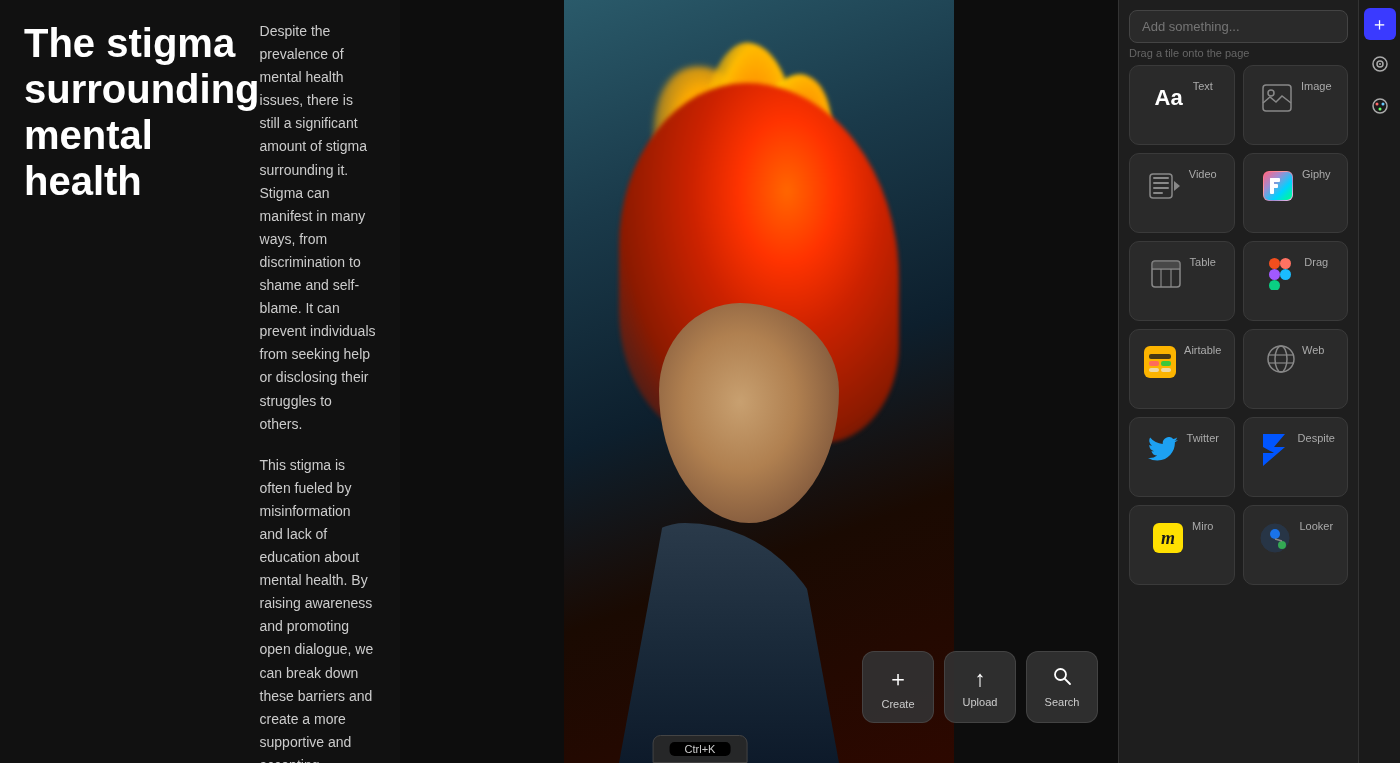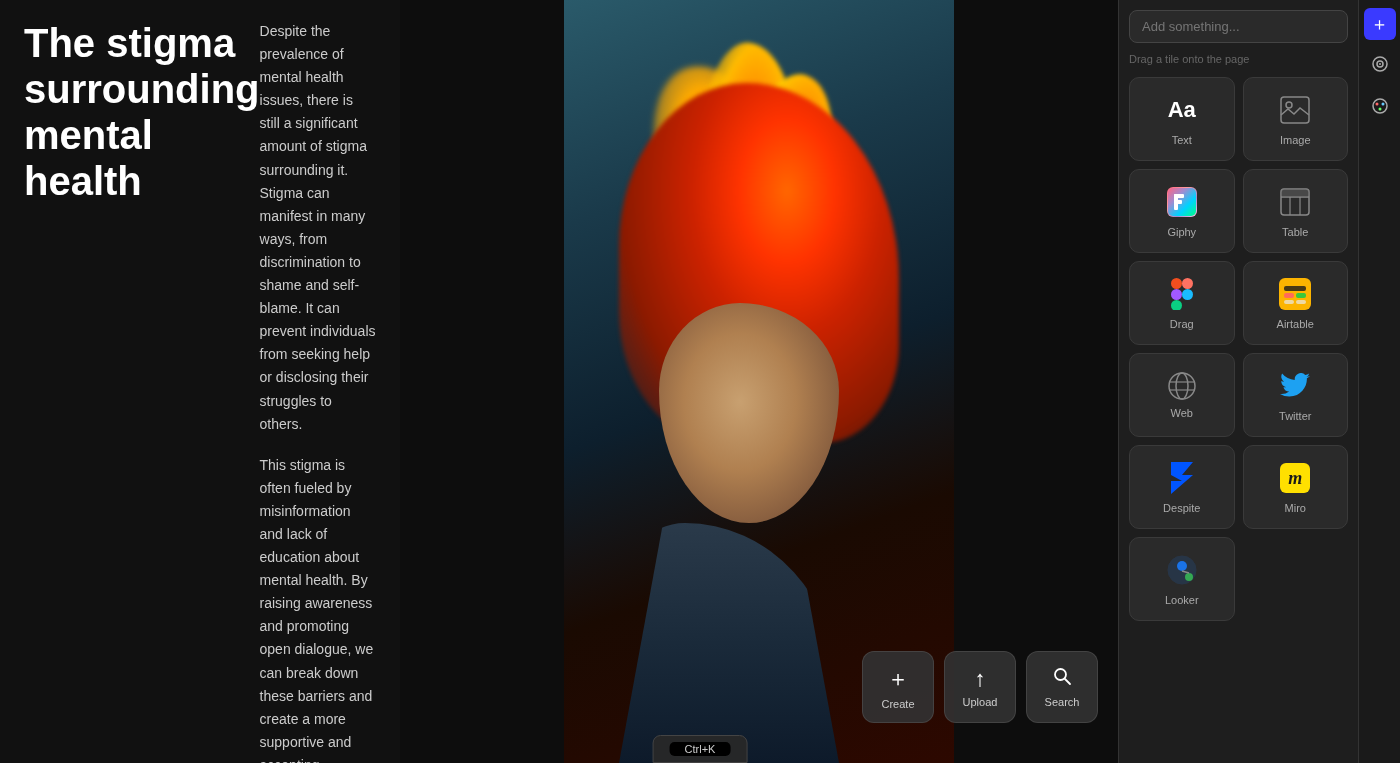--- a/index.html
+++ b/index.html
@@ -186,21 +186,20 @@
     }
 
     
     .right-sidebar {
       width: 240px;
       min-width: 240px;
       background: #1e1e1e;
       padding: 10px;
       display: flex;
       flex-direction: column;
-      gap: 6px;
       overflow-y: auto;
       border-left: 1px solid #333;
     }
 
     .sidebar-search {
       width: 100%;
       background: #2a2a2a;
       border: 1px solid #444;
       border-radius: 8px;
       padding: 8px 12px;
@@ -220,22 +219,21 @@
       display: grid;
       grid-template-columns: 1fr 1fr;
       gap: 8px;
     }
 
     .tile {
       background: #2a2a2a;
       border: 1px solid #3a3a3a;
       border-radius: 10px;
       display: flex;
-      flex-direction: column;
-      align-items: center;
+      flex-direction: row;
       justify-content: center;
       padding: 14px 8px;
       cursor: pointer;
       gap: 6px;
       min-height: 80px;
     }
 
     .tile-icon {
       font-size: 26px;
       display: flex;
@@ -418,20 +416,33 @@
       <div class="tile-icon">
         <svg width="30" height="28" viewBox="0 0 30 28" fill="none">
           <rect x="1" y="1" width="28" height="26" rx="3" stroke="#888" stroke-width="1.5"></rect>
           <circle cx="9" cy="9" r="3" stroke="#888" stroke-width="1.5"></circle>
           <path d="M1 19 L8 13 L14 18 L20 12 L29 19" stroke="#888" stroke-width="1.5"></path>
         </svg>
       </div>
       <span class="tile-label">Image</span>
     </div>
 
+    <div class="tile">
+      <div class="tile-icon video-icon">
+        <svg width="32" height="26" viewBox="0 0 32 26" fill="none">
+          <rect x="1" y="1" width="22" height="24" rx="3" stroke="#888" stroke-width="1.5"></rect>
+          <rect x="4" y="4" width="16" height="2" rx="1" fill="#888"></rect>
+          <rect x="4" y="9" width="16" height="2" rx="1" fill="#888"></rect>
+          <rect x="4" y="14" width="16" height="2" rx="1" fill="#888"></rect>
+          <rect x="4" y="19" width="10" height="2" rx="1" fill="#888"></rect>
+          <path d="M25 8 L31 13 L25 18 Z" fill="#888"></path>
+        </svg>
+      </div>
+      <span class="tile-label">Video</span>
+    </div>
 
     <div class="tile">
       <div class="tile-icon">
         <div class="giphy-icon">
           <svg width="28" height="28" viewBox="0 0 28 28">
             <defs>
               <linearGradient id="giphyGrad" x1="0%" y1="0%" x2="100%" y2="100%">
                 <stop offset="0%" style="stop-color:#ff6584"></stop>
                 <stop offset="33%" style="stop-color:#a18cd1"></stop>
                 <stop offset="66%" style="stop-color:#00d2ff"></stop>

